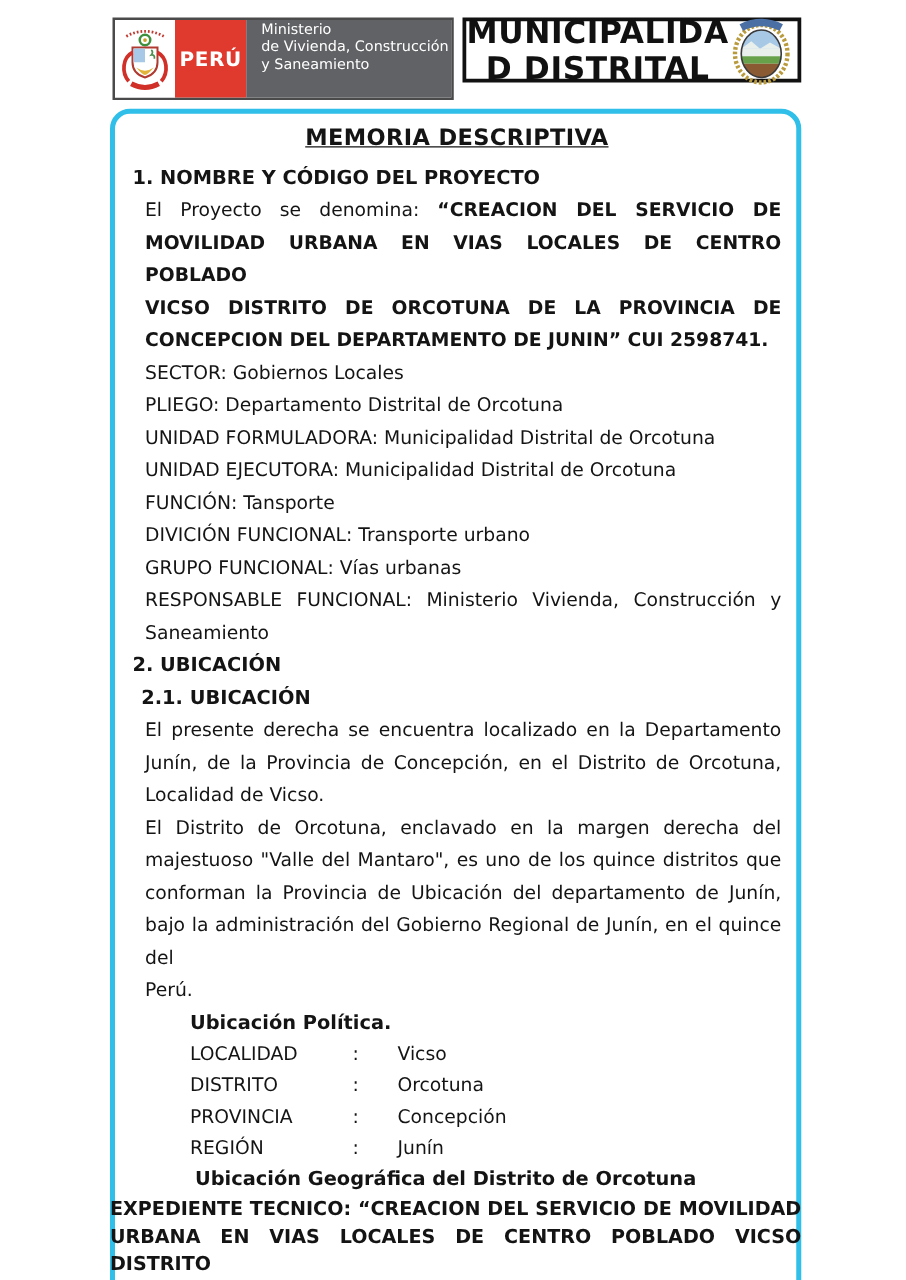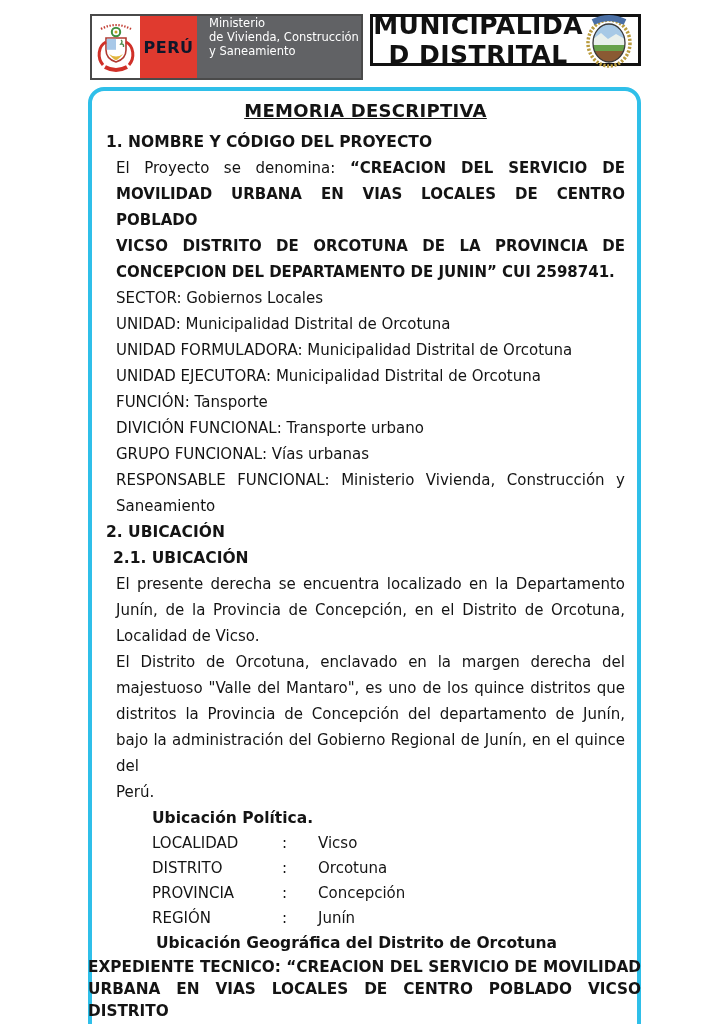--- a/index.html
+++ b/index.html
@@ -5,21 +5,21 @@
   html,body{margin:0;padding:0;background:#ffffff;}
   .page{position:relative;width:725px;height:1024px;background:#ffffff;overflow:hidden;
         font-family:"DejaVu Sans", sans-serif;color:#141414;}
 
   
   .hdr{position:absolute;left:90px;top:14px;width:551px;height:66px;display:flex;}
   .gov-box{width:275px;height:66px;border:2px solid #4a4a4a;box-sizing:border-box;
            display:flex;background:#fff;}
   .coa-cell{width:48px;height:100%;background:#fff;display:flex;align-items:center;justify-content:center;}
   .peru-red{width:57px;height:100%;background:#e03a2f;display:flex;align-items:center;justify-content:center;}
-  .peru-red span{color:#0f172a;font-weight:bold;font-size:16px;letter-spacing:.5px;}
+  .peru-red span{color:#ffffff;font-weight:bold;font-size:16px;letter-spacing:.5px;}
   .ministry{flex:1;height:100%;background:#616265;color:#fff;display:flex;flex-direction:column;
             justify-content:flex-start;padding-left:12px;box-sizing:border-box;}
   .ministry div{font-size:11.5px;line-height:14px;}
   .muni-box{flex:1;height:52px;margin-left:7px;border:3px solid #111;box-sizing:border-box;
             display:flex;align-items:center;background:#fff;}
   .muni-title{flex:1;text-align:center;font-weight:bold;font-size:25px;line-height:29px;
               letter-spacing:.5px;color:#111;}
   .muni-emblem{width:52px;height:58px;margin-right:3px;display:flex;align-items:center;justify-content:center;}
 
   
@@ -109,21 +109,21 @@
 
     <div>
       <div class="bodyline j"><span>El Proyecto se denomina: </span><span class="bold">“CREACION DEL SERVICIO DE</span></div>
       <div class="bodyline j bold">MOVILIDAD URBANA EN VIAS LOCALES DE CENTRO POBLADO</div>
       <div class="bodyline j bold">VICSO DISTRITO DE ORCOTUNA DE LA PROVINCIA DE</div>
       <div class="bodyline bold">CONCEPCION DEL DEPARTAMENTO DE JUNIN” CUI 2598741.</div>
     </div>
 
     <div>
       <div class="bodyline">SECTOR: Gobiernos Locales</div>
-      <div class="bodyline">UNIDAD: Municipalidad Distrital de Orcotuna</div>
+      <div class="bodyline">PLIEGO: Departamento Distrital de Orcotuna</div>
       <div class="bodyline">UNIDAD FORMULADORA: Municipalidad Distrital de Orcotuna</div>
       <div class="bodyline">UNIDAD EJECUTORA: Municipalidad Distrital de Orcotuna</div>
       <div class="bodyline">FUNCIÓN: Tansporte</div>
       <div class="bodyline">DIVICIÓN FUNCIONAL: Transporte urbano</div>
       <div class="bodyline">GRUPO FUNCIONAL: Vías urbanas</div>
       <div class="bodyline j">RESPONSABLE FUNCIONAL: Ministerio Vivienda, Construcción y</div>
       <div class="bodyline">Saneamiento</div>
     </div>
 
     <div class="sec-head">2. UBICACIÓN</div>
@@ -131,21 +131,21 @@
 
     <div>
       <div class="bodyline j">El presente derecha se encuentra localizado en la Departamento</div>
       <div class="bodyline j">Junín, de la Provincia de Concepción, en el Distrito de Orcotuna,</div>
       <div class="bodyline">Localidad de Vicso.</div>
     </div>
 
     <div>
       <div class="bodyline j">El Distrito de Orcotuna, enclavado en la margen derecha del</div>
       <div class="bodyline j">majestuoso "Valle del Mantaro", es uno de los quince distritos que</div>
-      <div class="bodyline j">distritos la Provincia de Concepción del departamento de Junín,</div>
+      <div class="bodyline j">conforman la Provincia de Ubicación del departamento de Junín,</div>
       <div class="bodyline j">bajo la administración del Gobierno Regional de Junín, en el quince del</div>
       <div class="bodyline">Perú.</div>
     </div>
 
     <div class="pol-head">Ubicación Política.</div>
 
     <div>
       <div class="pol-row">
         <span class="pol-label">LOCALIDAD</span>
         <span class="pol-colon">:</span>

